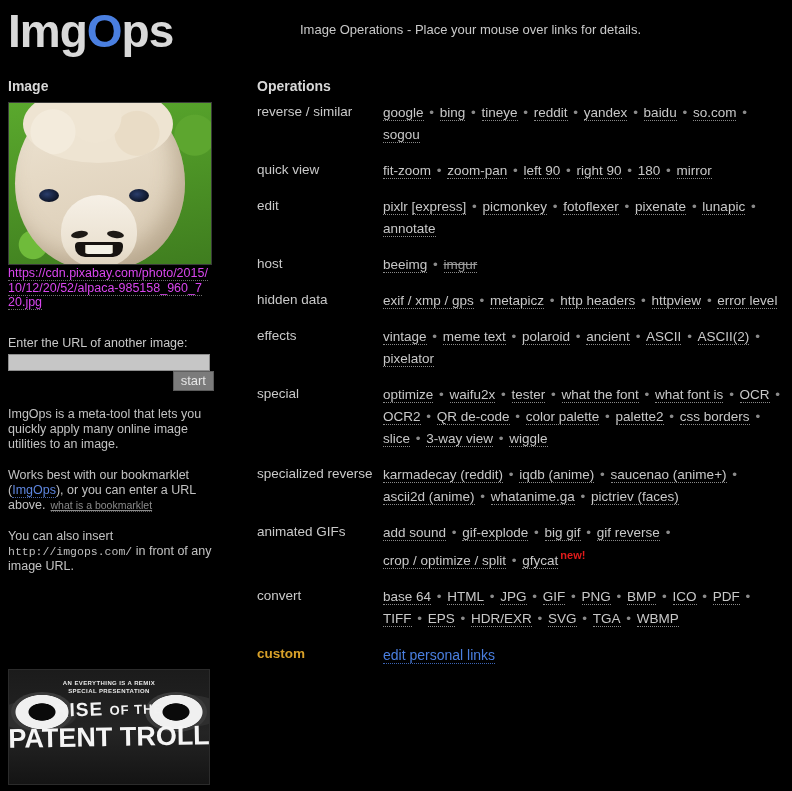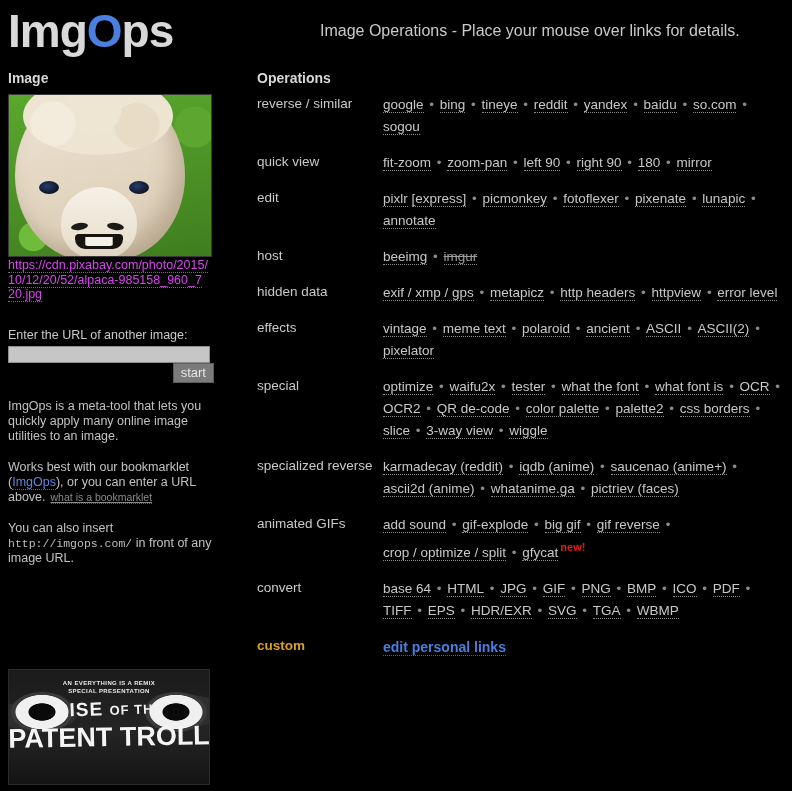--- a/index.html
+++ b/index.html
@@ -26,39 +26,39 @@
     letter-spacing: -1px;
     line-height: 54px;
     color: #d9d9d9;
     white-space: nowrap;
   }
   #logo .blue { color: #4a7fe0; }
 
   
   #tagline {
     position: absolute;
-    left: 320px;
+    left: 300px;
     top: 22px;
-    font-size: 16px;
+    font-size: 13px;
     color: #c9c9c9;
     white-space: nowrap;
   }
 
   
   #leftcol {
     position: absolute;
     left: 8px;
     top: 70px;
     width: 210px;
   }
   .sect-head {
     font-size: 14px;
     font-weight: bold;
     color: #d8d8d8;
-    margin: 0 0 8px 0;
+    margin: 8px 0 8px 0;
   }
   #thumb {
     width: 202px;
     height: 161px;
     border: 1px solid #3a3a3a;
     position: relative;
     overflow: hidden;
     background: #4f8f2a;
   }
   
@@ -289,21 +289,21 @@
   .newbadge {
     color: #e01b1b;
     font-weight: bold;
     font-size: 11px;
     vertical-align: super;
     margin-left: 2px;
   }
   .oplabel.custom { color: #d9a129; font-weight: bold; }
   .oplinks a.custom {
     color: #4a7fe0;
-    font-weight: bold;
+    font-weight: normal;
     font-size: 14px;
     border-bottom: 1px dotted #3a63b4;
   }
 </style>
 </head>
 <body>
 
 <div id="logo"><span>Img</span><span class="blue">O</span><span>ps</span></div>
 
 <div id="tagline">Image Operations  -  Place your mouse over links for details.</div>

